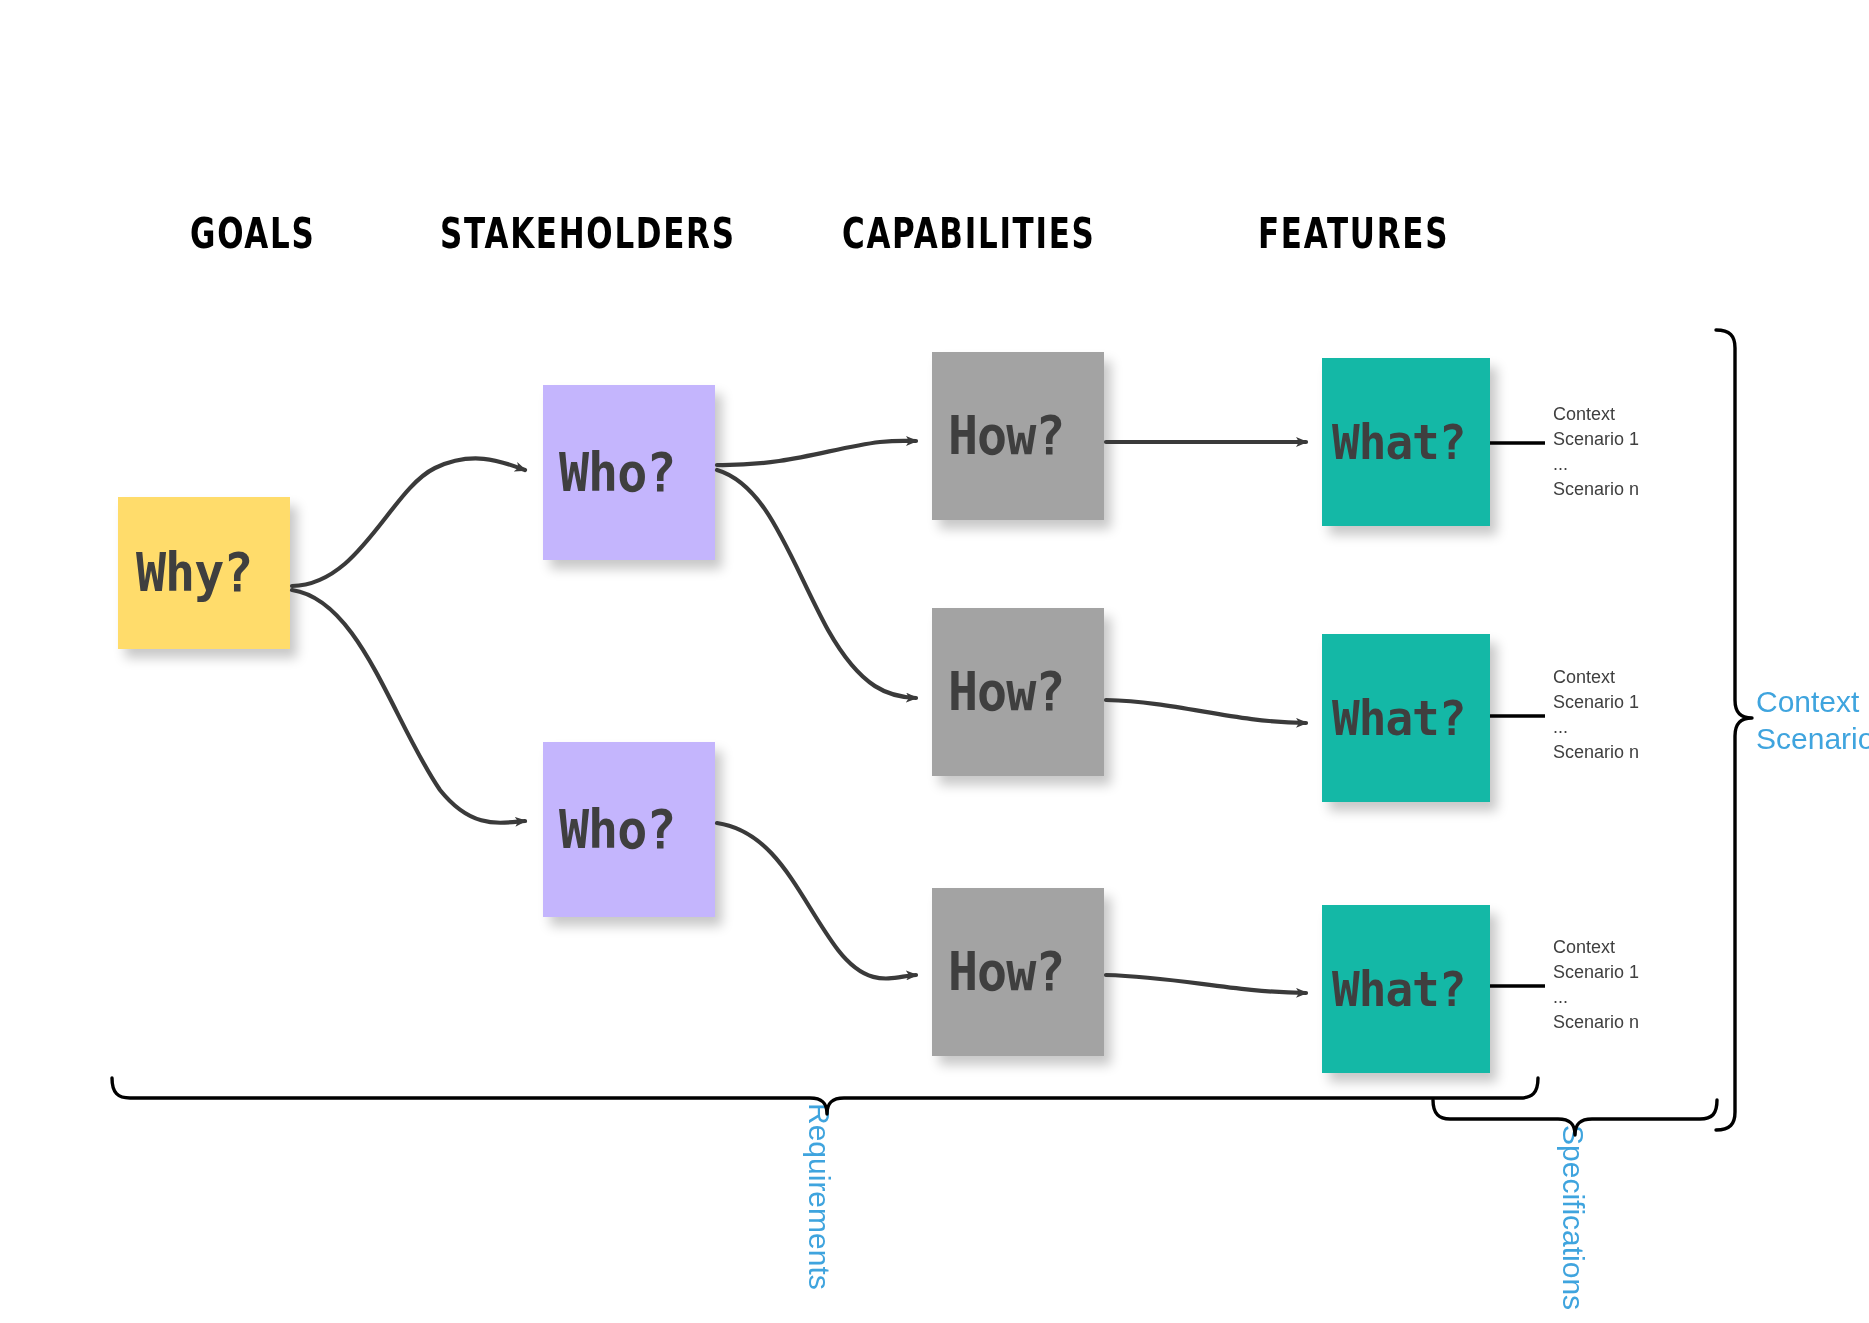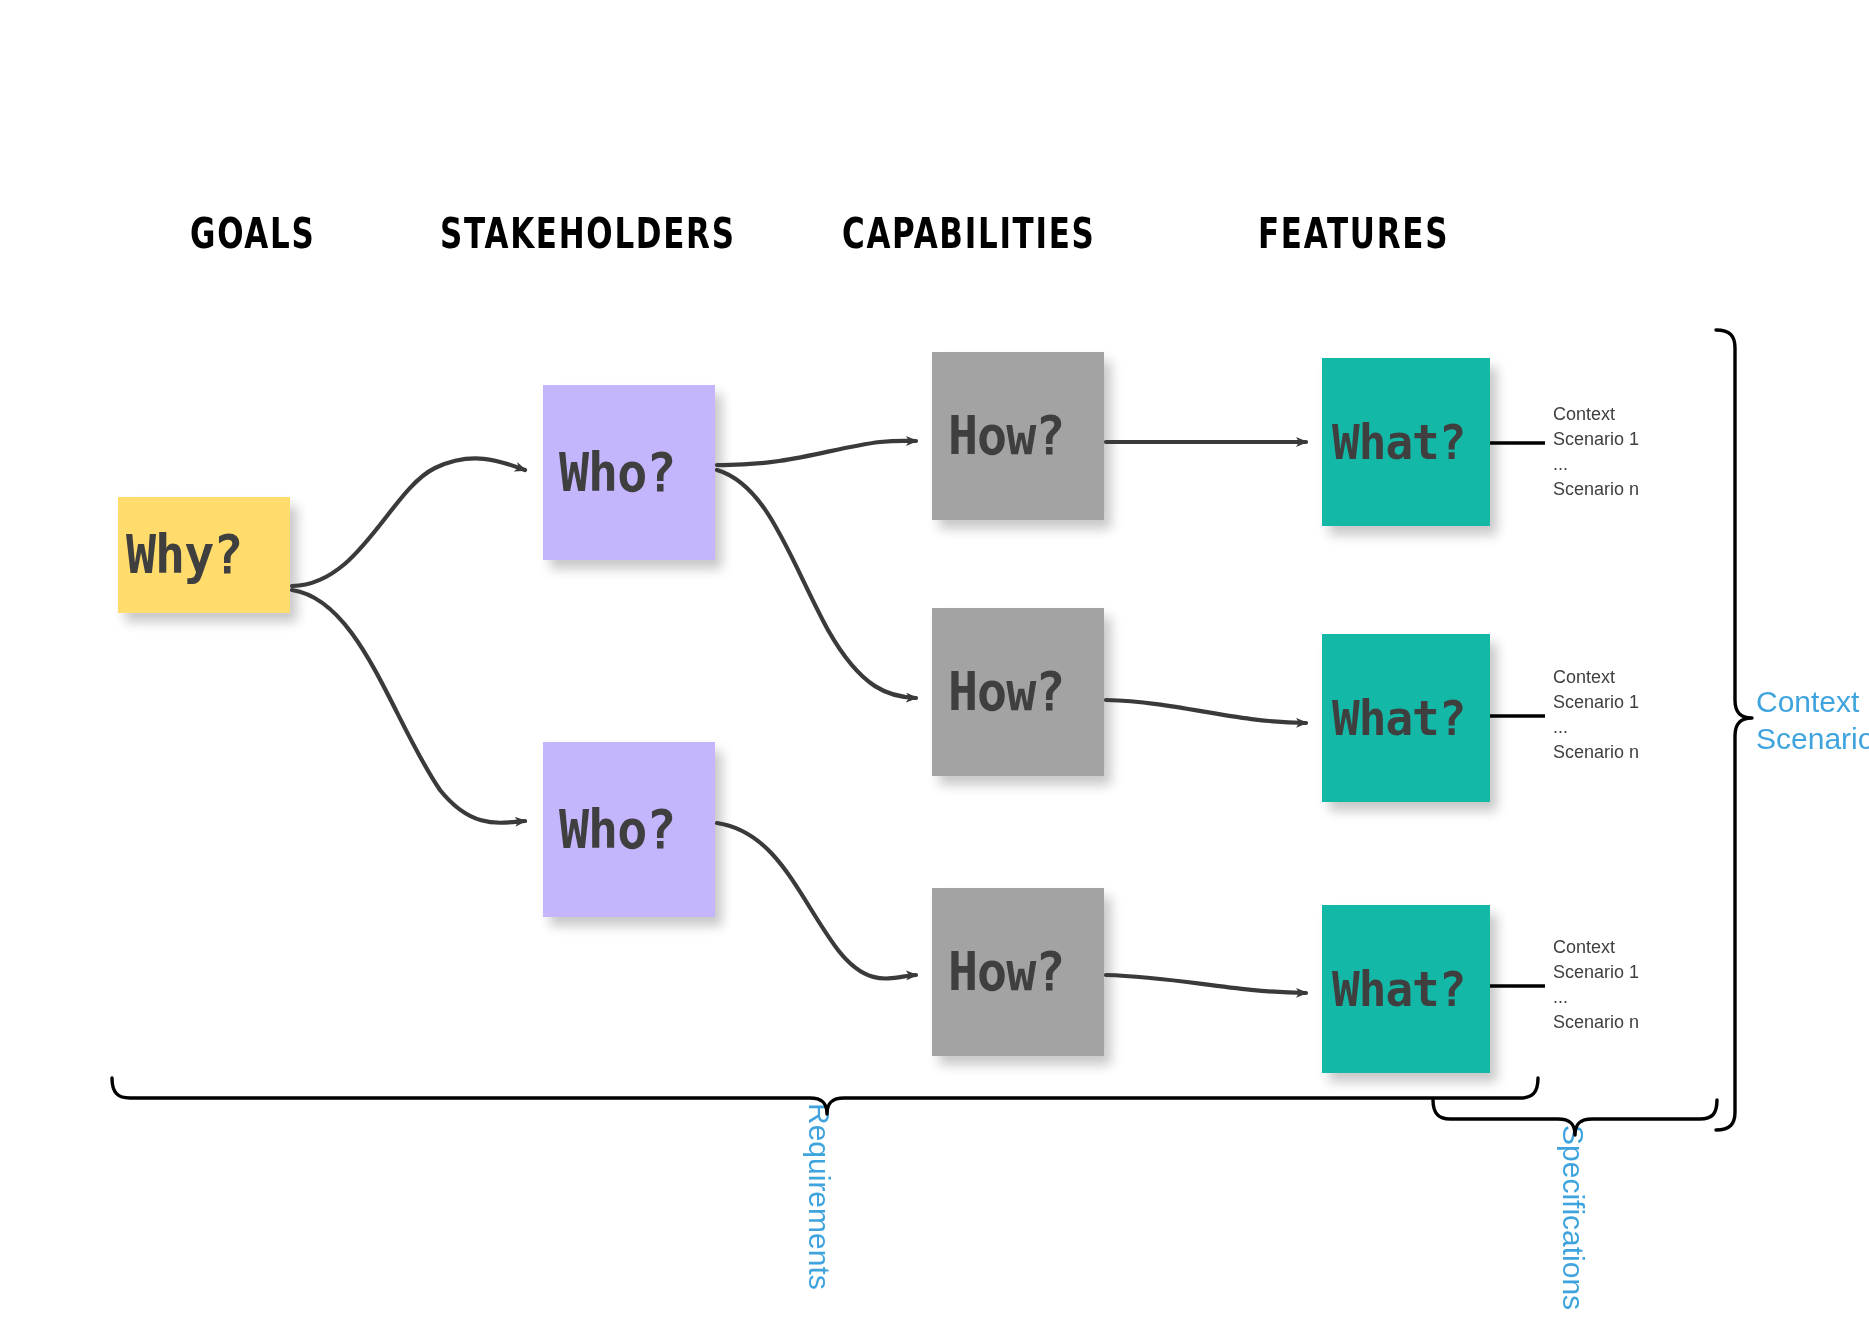--- a/index.html
+++ b/index.html
@@ -91,21 +91,21 @@
 </head>
 <body>
 
 <div id="canvas">
 
   <div class="col-head" style="left:190px; top:209px;">GOALS</div>
   <div class="col-head" style="left:440px; top:209px;">STAKEHOLDERS</div>
   <div class="col-head" style="left:842px; top:209px;">CAPABILITIES</div>
   <div class="col-head" style="left:1258px; top:209px;">FEATURES</div>
 
-  <div class="note note-why" style="left:118px; top:497px; width:172px; height:116px; font-size:50px; padding-left:8px;">
+  <div class="note note-why" style="left:118px; top:497px; width:172px; height:152px; font-size:50px; padding-left:18px;">
     <span>Why?</span>
   </div>
 
   <div class="note note-who" style="left:543px; top:385px; width:172px; height:175px; font-size:50px; padding-left:16px;">
     <span>Who?</span>
   </div>
   <div class="note note-who" style="left:543px; top:742px; width:172px; height:175px; font-size:50px; padding-left:16px;">
     <span>Who?</span>
   </div>
 

